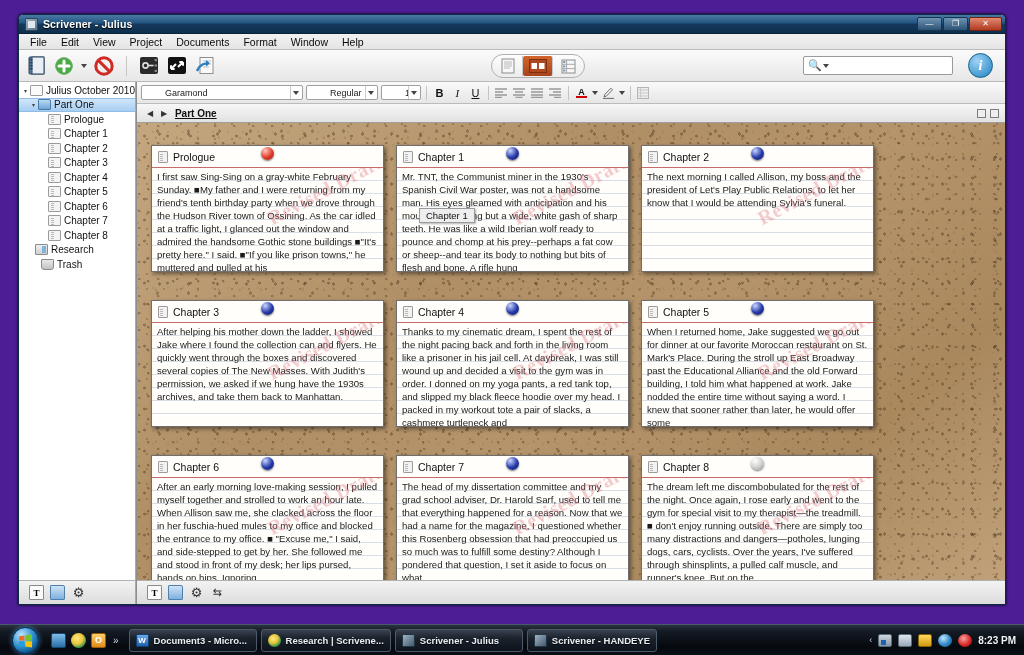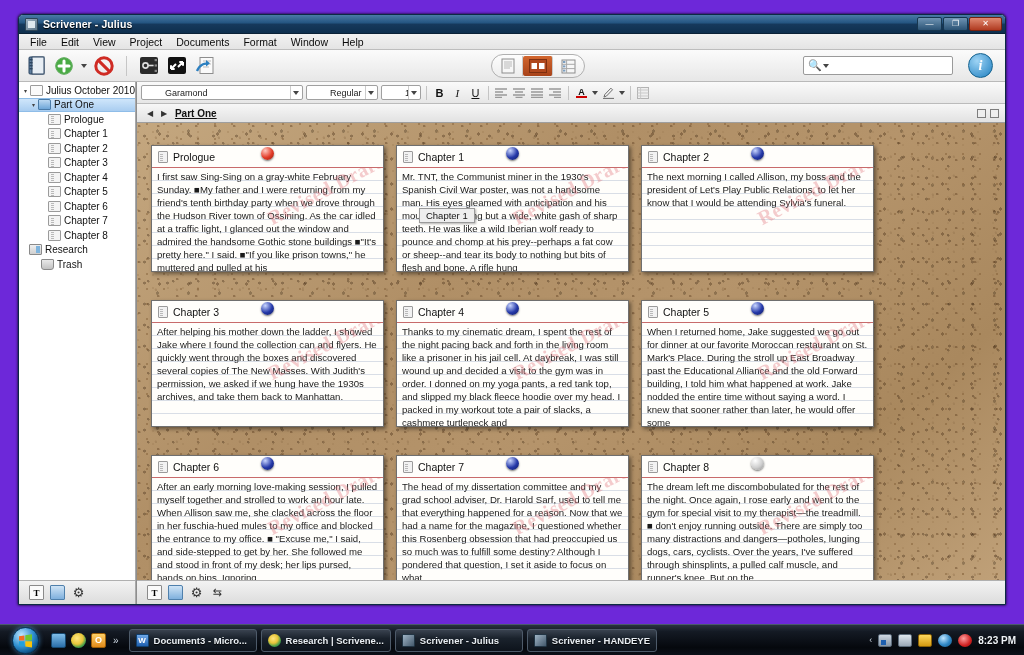--- a/index.html
+++ b/index.html
@@ -1,21 +1,21 @@
 <!DOCTYPE html>
 <html><head>
 <meta charset="utf-8">
 <style>
   * { box-sizing: border-box; margin:0; padding:0; }
   html,body{ width:1024px; height:655px; overflow:hidden;
     font-family:"Liberation Sans", sans-serif; }
   body{ background:#000; }
 
   
-  #desktop{ position:relative; width:1024px; height:655px; background:#6d28d9; }
+  #desktop{ position:relative; width:1024px; height:655px; background:#4c1d95; }
 
   
   #window{ position:absolute; left:18px; top:14px; width:988px; height:591px;
     background:#cfcfcf; border:1px solid #0c2a44;
     border-radius:5px 5px 0 0;
     box-shadow:0 0 3px #000;
     display:flex; flex-direction:column; }
 
   
   #titlebar{ height:19px; flex:0 0 19px; position:relative;
@@ -452,21 +452,21 @@
           </div>
           <div class="row" style="padding-left:29px">
             <span class="ic doc"></span>
             <span>Chapter 7</span>
           </div>
           <div class="row" style="padding-left:29px">
             <span class="ic doc"></span>
             <span>Chapter 8</span>
           </div>
 
-          <div class="row" style="padding-left:10px">
+          <div class="row" style="padding-left:16px">
             <span class="ic research"></span>
             <span>Research</span>
           </div>
           <div class="row" style="padding-left:22px">
             <span class="ic trash"></span>
             <span>Trash</span>
           </div>
 
         </div>
         <div class="sbfooter">

